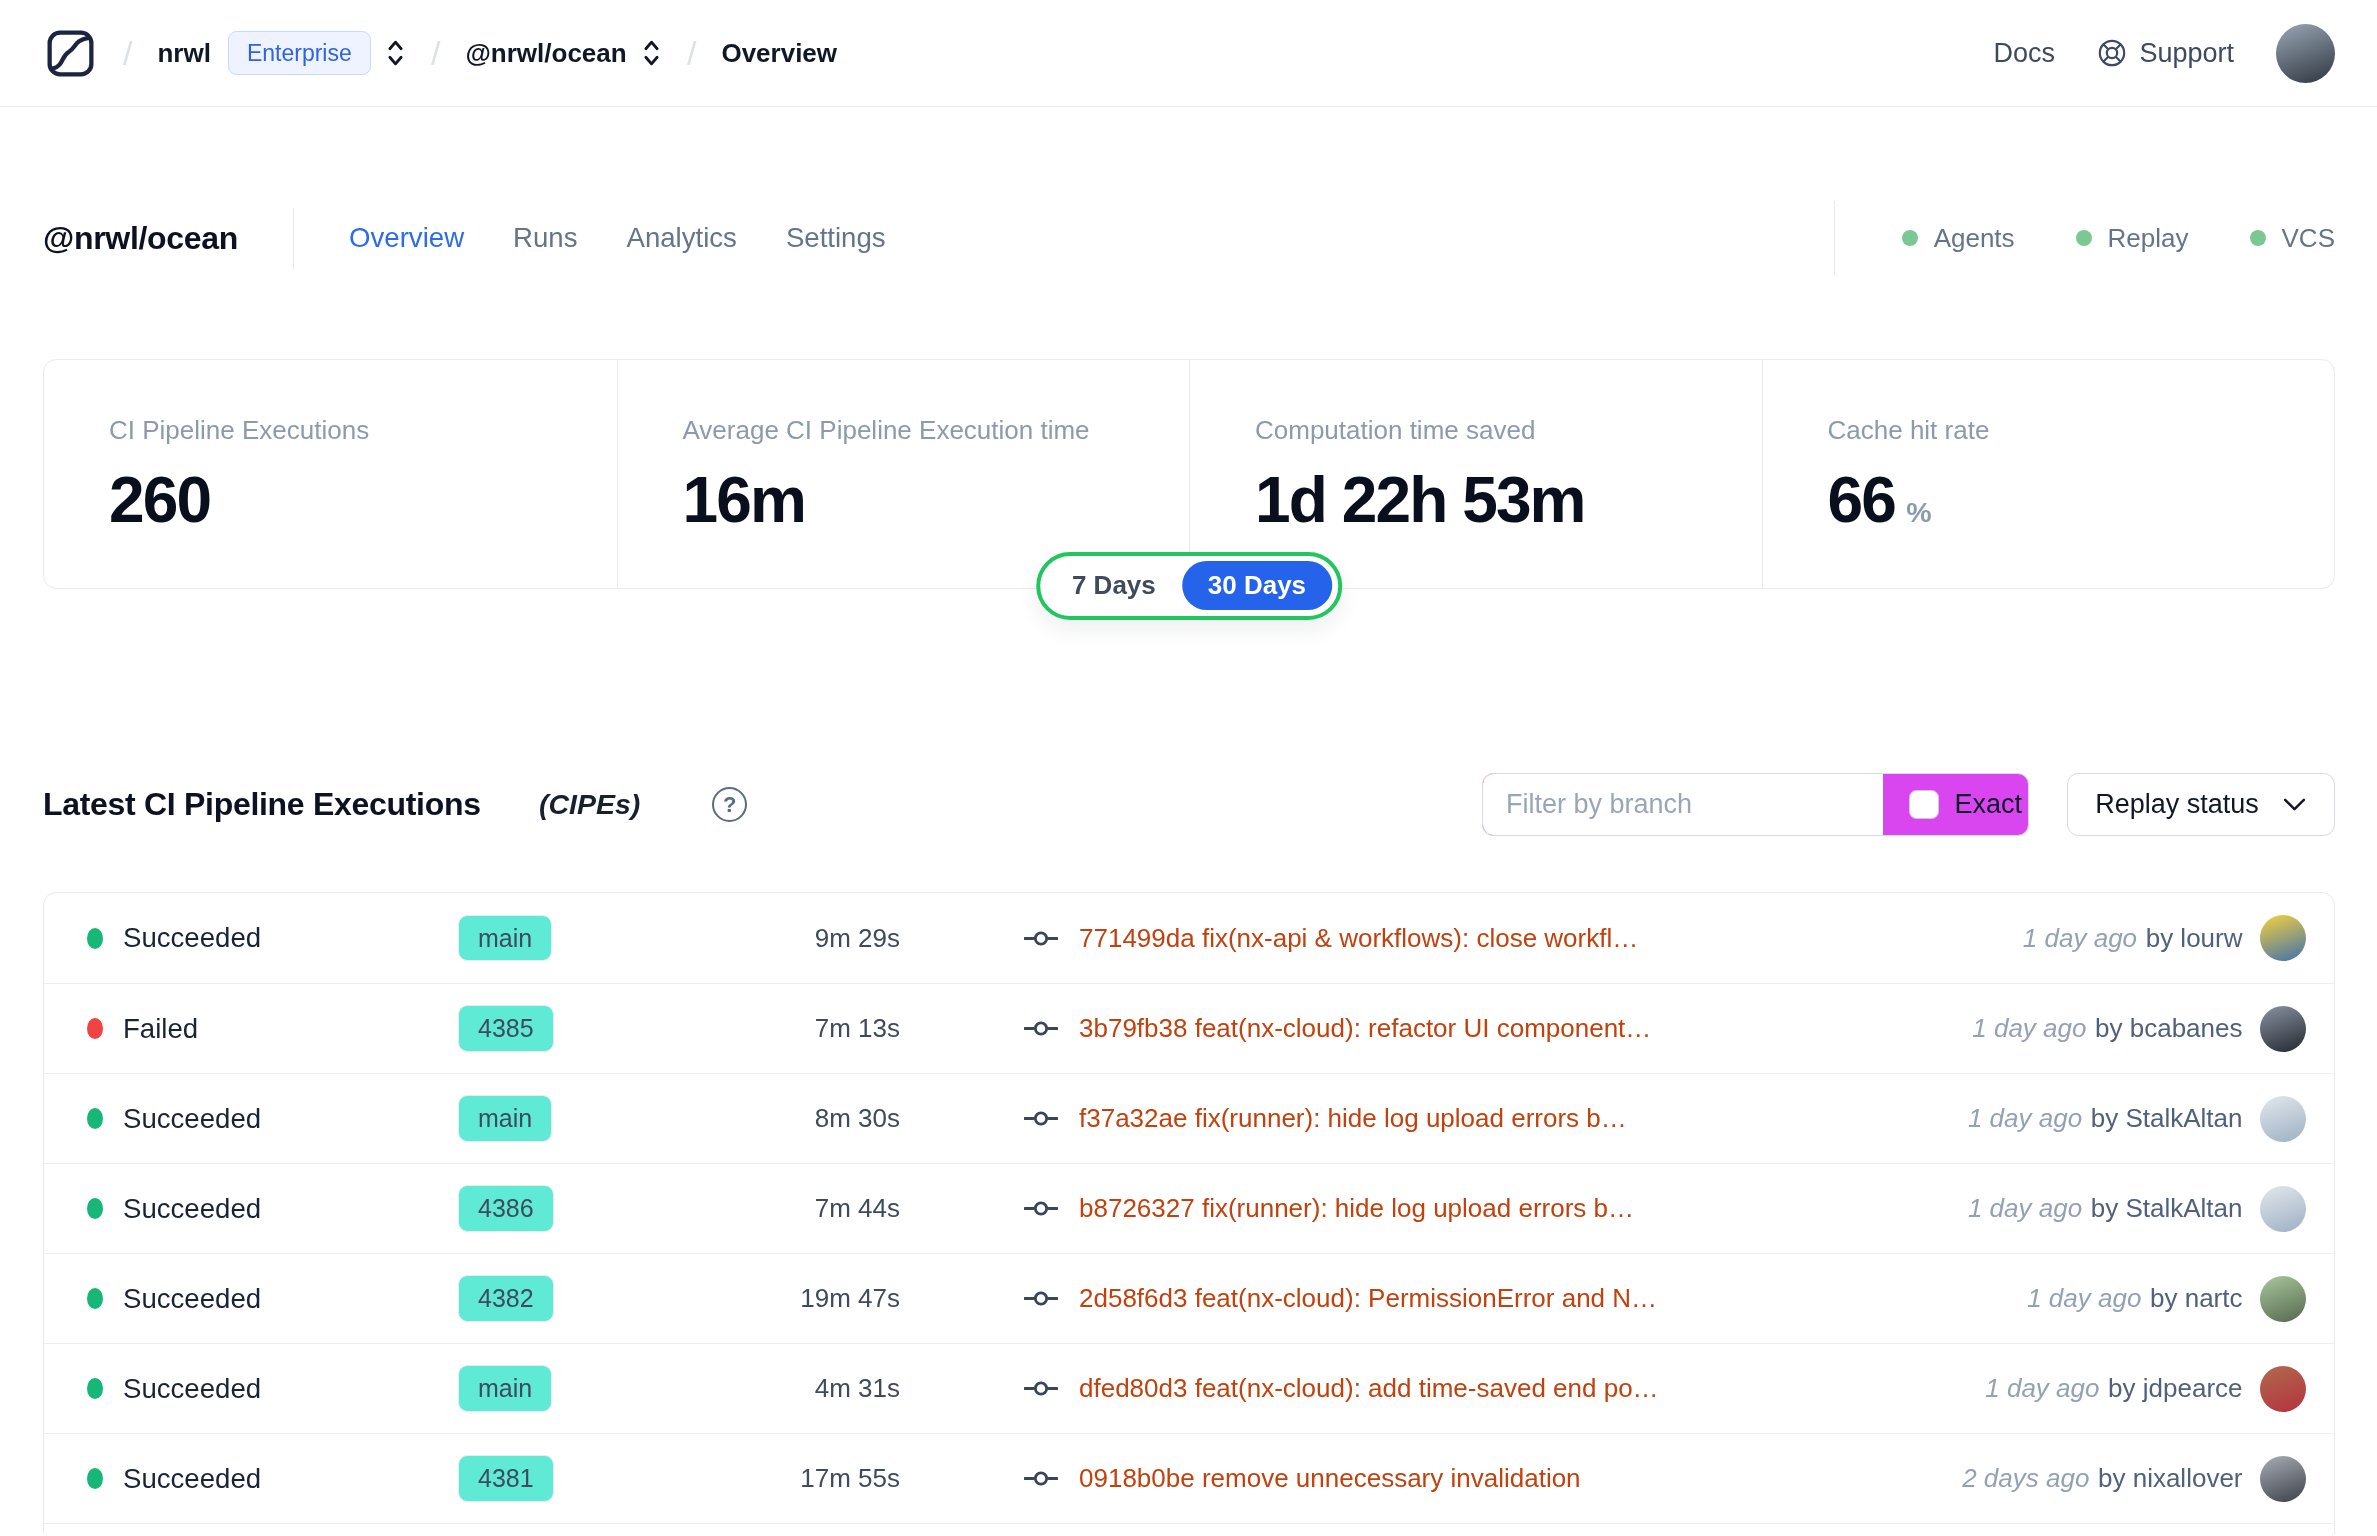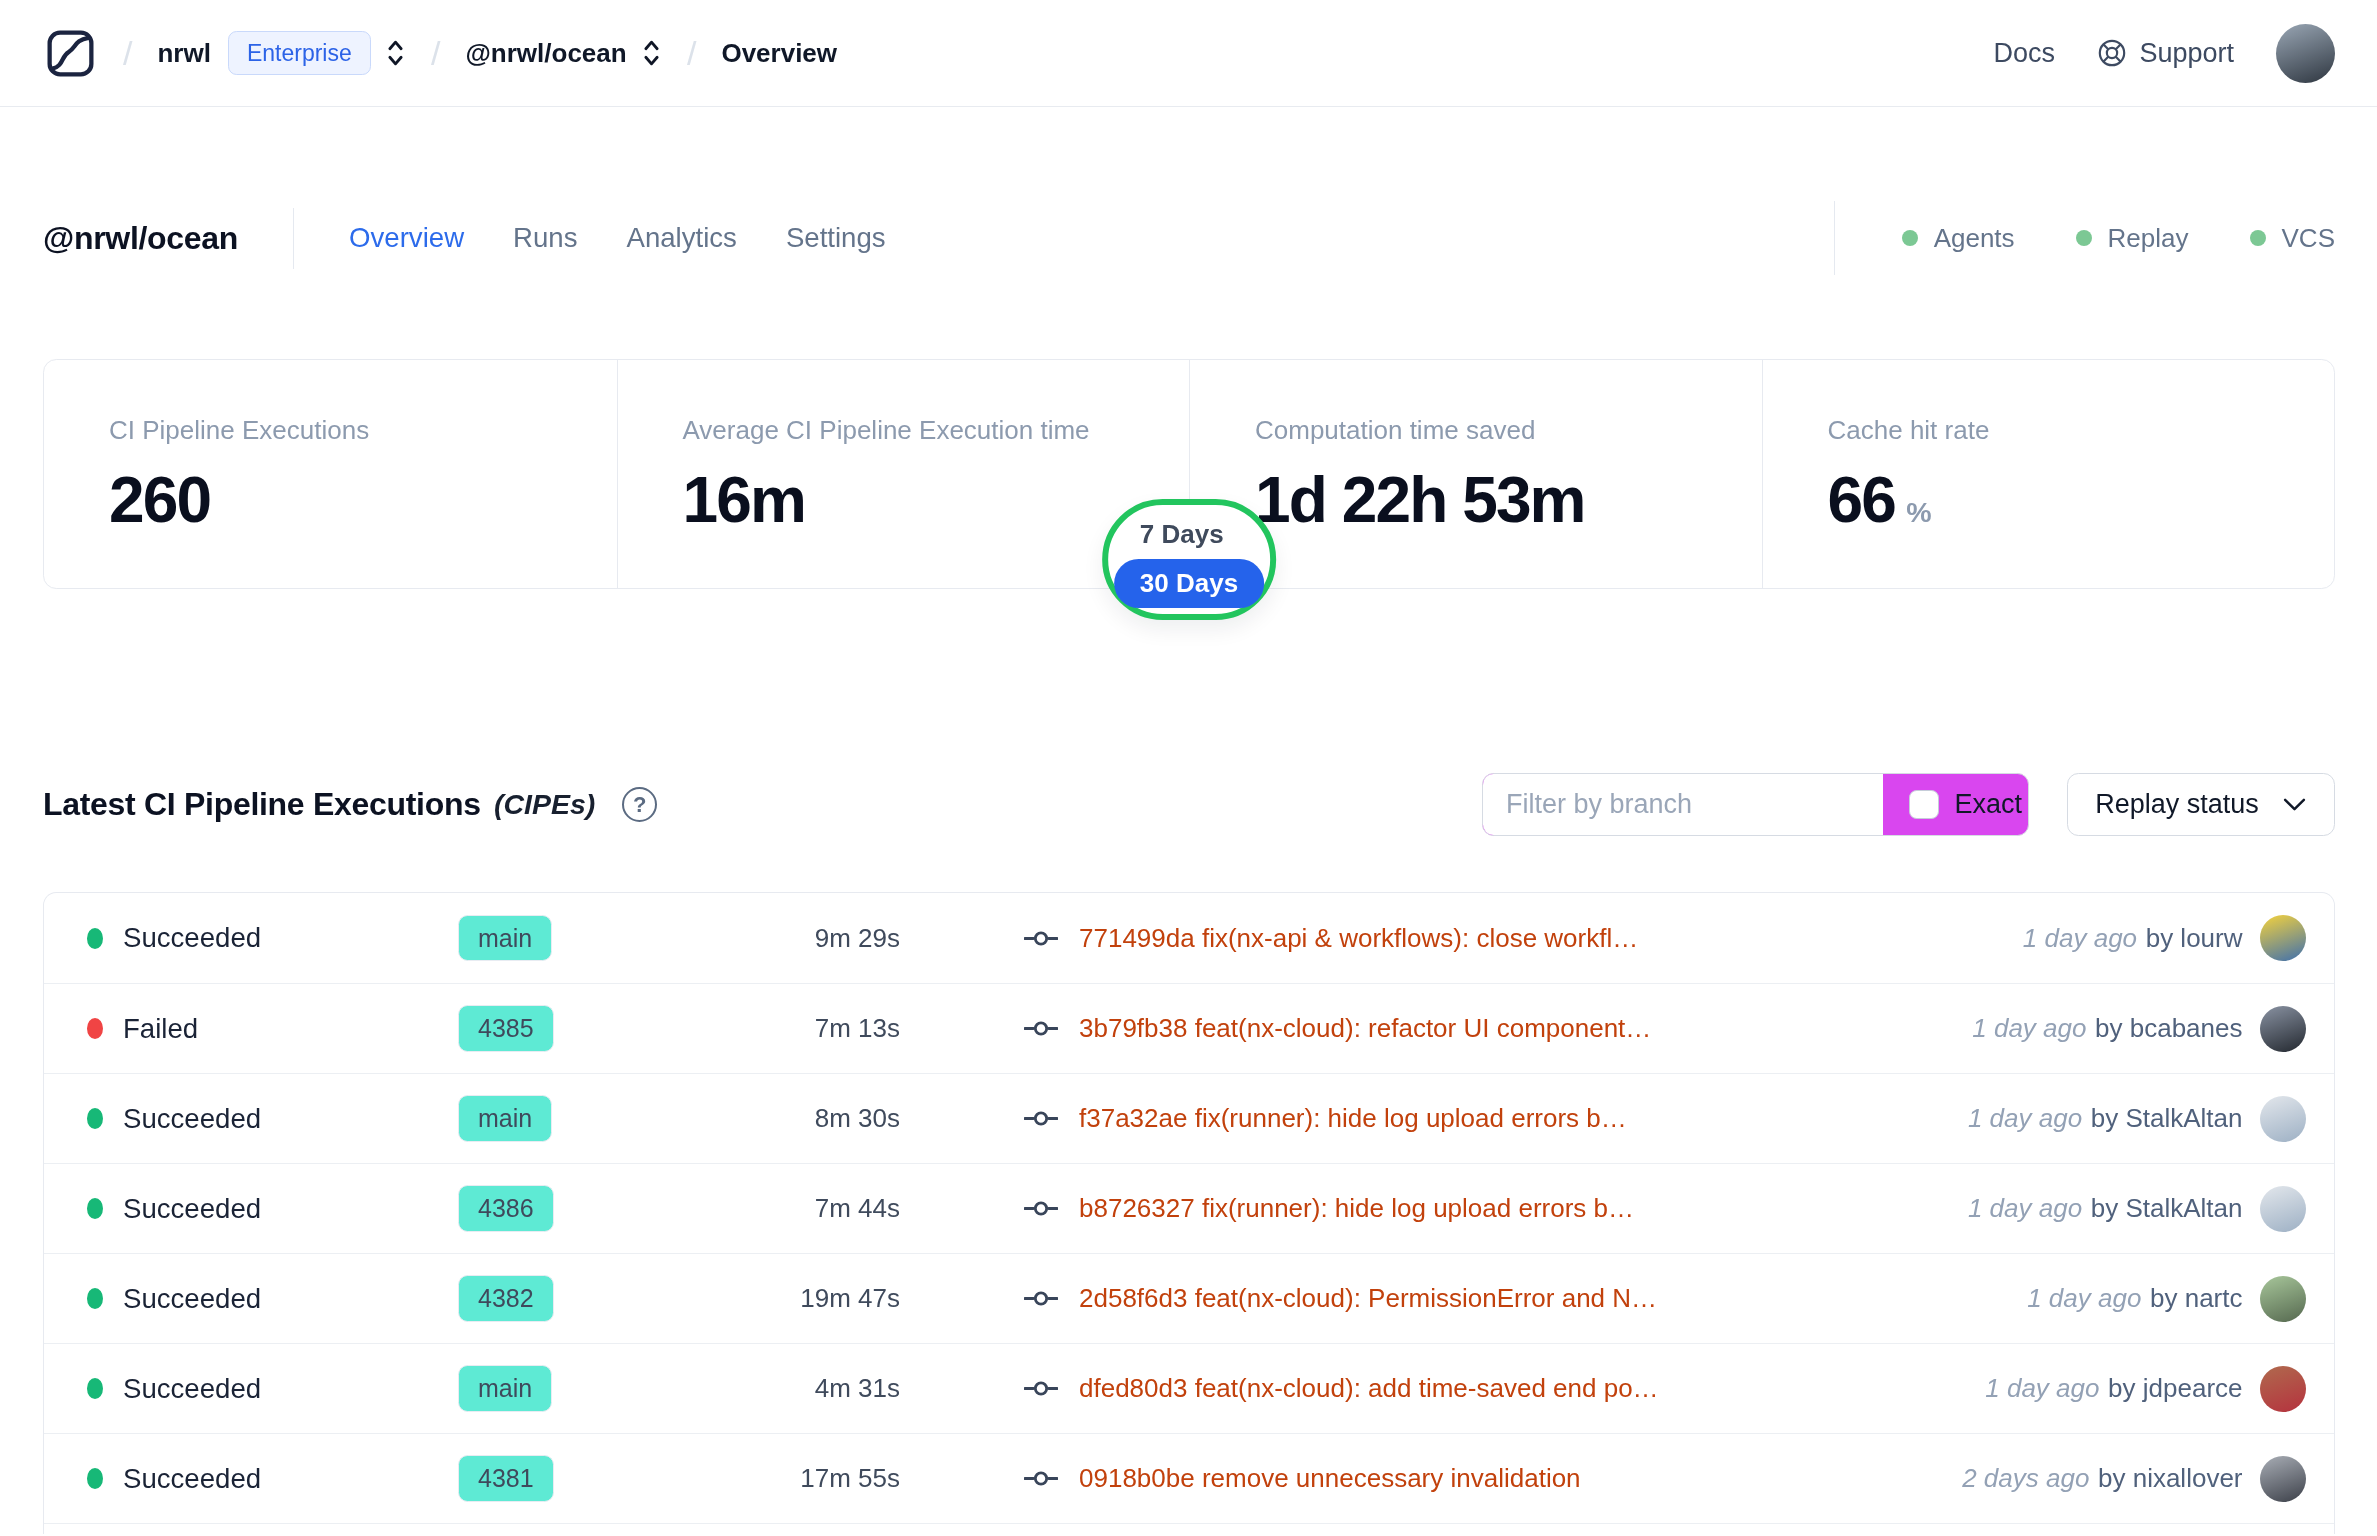--- a/index.html
+++ b/index.html
@@ -38,28 +38,28 @@
   .stats { position:relative; margin:84px 43px 0; border:1px solid #e7eaf0; border-radius:13.3px;
     height:230px; display:grid; grid-template-columns:repeat(4,1fr); background:#fff; }
   .stat-cell { padding:55px 0 0 65px; }
   .stat-cell + .stat-cell { border-left:1px solid #e7eaf0; }
   .stat-label { font-size:26px; color:#8c9aae; }
   .stat-value-row { margin-top:17px; display:flex; align-items:baseline; }
   .stat-value { font-size:64px; font-weight:800; color:#0a0f1e; letter-spacing:-1.9px; }
   .stat-suffix { font-size:28.5px; font-weight:600; color:#8c9aae; margin-left:11.4px; }
 
   .range-toggle { position:absolute; left:50%; bottom:-32px; transform:translateX(-50%);
-    display:flex; align-items:flex-start; background:#fff; border:6px solid #22c55e; border-radius:950px;
-    padding:5.7px; box-shadow:0 9.5px 21px rgba(15,23,42,.07);flex-direction:column; }
+    display:flex; align-items:flex-end; background:#fff; border:4px solid #22c55e; border-radius:950px;
+    padding:5.7px; box-shadow:0 9.5px 21px rgba(15,23,42,.07); }
   .range-opt { height:49px; line-height:49px; padding:0 26px; font-size:26px; font-weight:600;
     color:#3f4a5c; border-radius:950px; cursor:pointer; }
   .range-opt.selected { background:#2563eb; color:#fff; }
 
   
-  .cipe-header { margin:184px 43px 0; display:flex; align-items:center; }
+  .cipe-header { margin:184px 43px 0; display:flex; align-items:center;gap:45px; }
   .cipe-title { font-size:32px; font-weight:700; color:#0c1222; letter-spacing:-0.3px; }
   .cipe-sub { font-size:28.5px; font-weight:600; font-style:italic; color:#18202f; margin-left:13.3px; }
   .help-icon { margin-left:27px; width:35px; height:35px; border:2.4px solid #5b6b82; border-radius:50%;
     color:#5b6b82; font-size:22px; font-weight:600; display:flex; align-items:center; justify-content:center; cursor:pointer; }
   .cipe-controls { margin-left:auto; display:flex; align-items:center; gap:38px; }
   .filter-group { display:flex; align-items:stretch; height:63px; width:547px; border:1px solid #d6dbe3;
     border-radius:11.4px; background:#d946ef; overflow:hidden; }
   .filter-input { flex:1; border:none; outline:none; padding:0 23px; font-size:27px;
     font-family:"Liberation Sans", sans-serif; color:#101828; }
   .filter-input::placeholder { color:#9aa6b8; }

